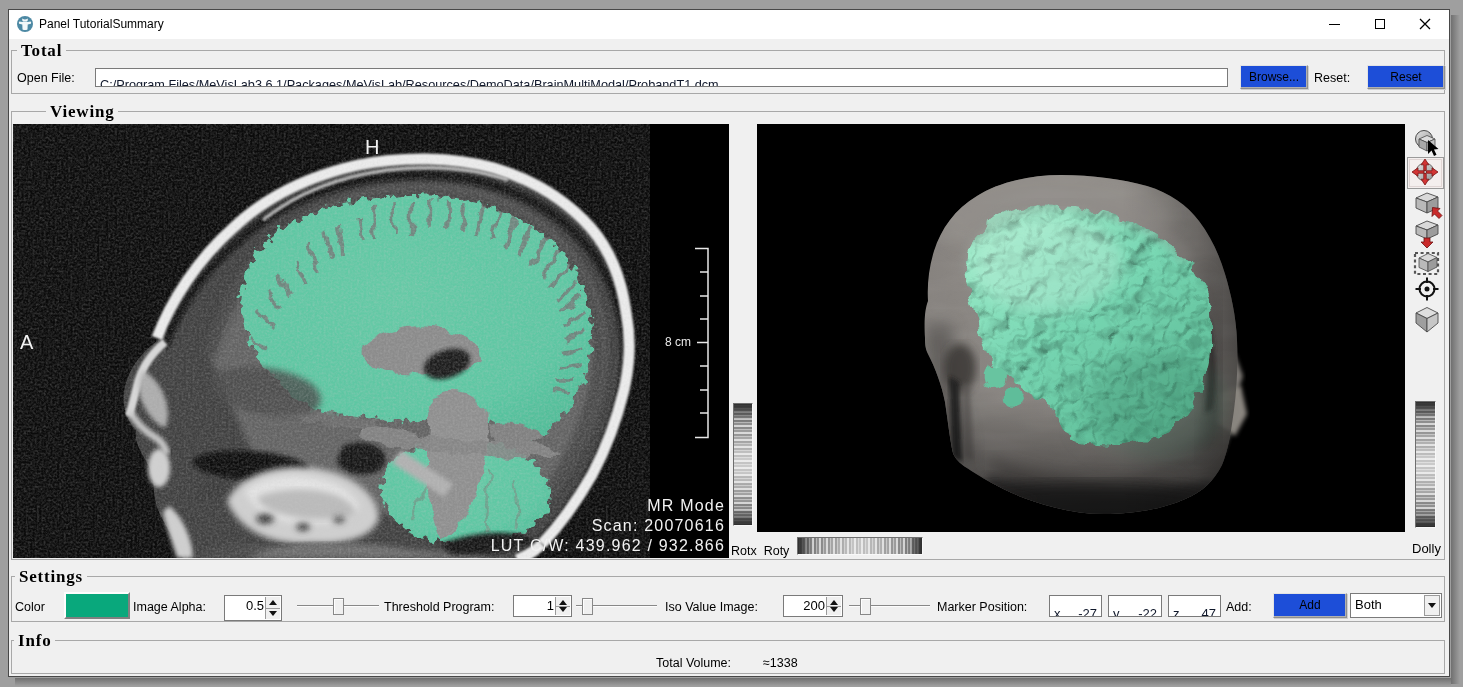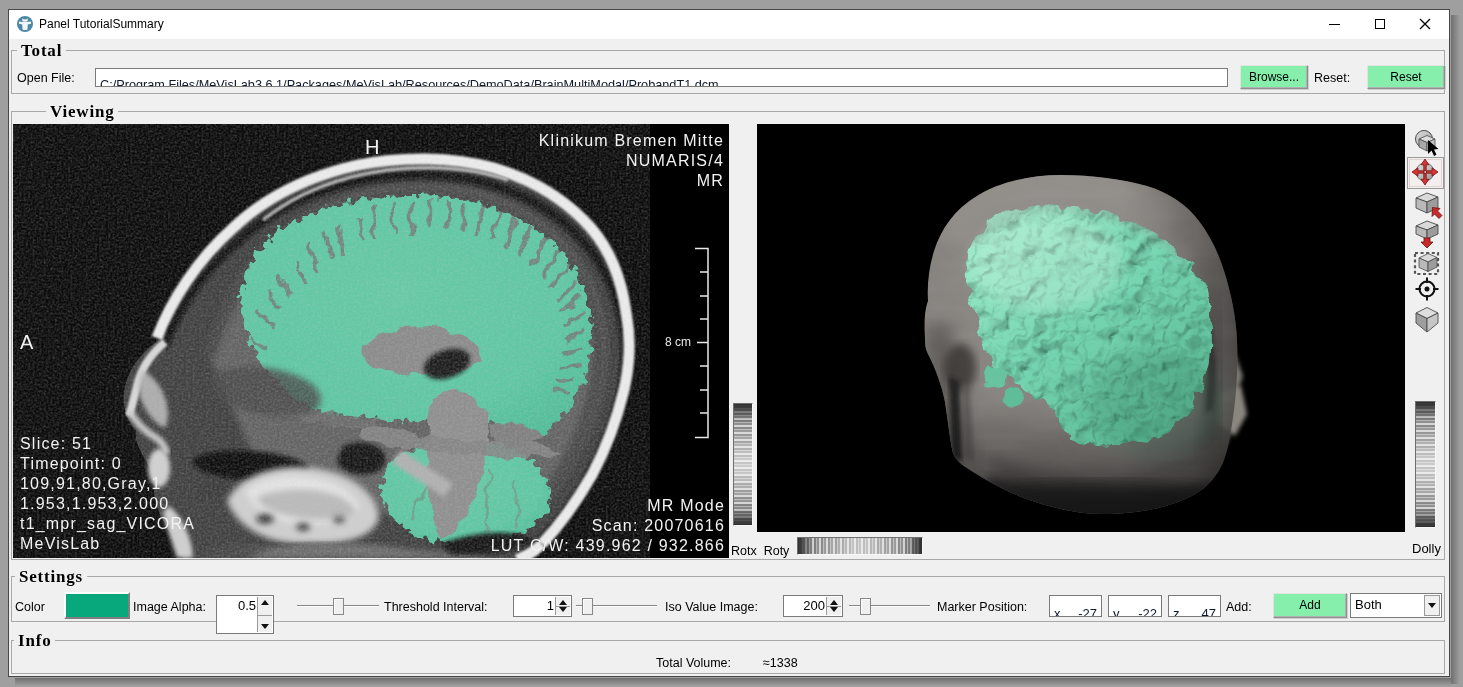--- a/index.html
+++ b/index.html
@@ -12,21 +12,21 @@
   #titlebar { position:absolute; left:9px; top:10px; width:1440px; height:29px; background:#ffffff; }
   #titletext { position:absolute; left:39px; top:17px; font-size:12px; color:#000;text-align:center; }
   
   .grp { position:absolute; border:1px solid #a8a8a8; }
   .grplbl { position:absolute; font-family:"Liberation Serif",serif; font-weight:bold; font-size:17px;
             letter-spacing:0.8px; color:#000; background:#f0f0f0; padding:0 4px; line-height:17px; }
   .lbl { position:absolute; font-size:12.5px; color:#000; white-space:nowrap; }
   
   .tfield { position:absolute; background:#fff; border:1px solid #7a7a7a; font-size:12.7px; color:#0f172a;
             line-height:17px; padding:8px 4px; white-space:nowrap; overflow:hidden; }
-  .btn { position:absolute; background:#86efac; border:1px solid #8f8f8f;
+  .btn { position:absolute; background:#1d4ed8; border:1px solid #8f8f8f;
          border-top-color:#e3e3e3; border-left-color:#e3e3e3;
          box-shadow:inset -1px -1px 0 #b0b0b0, 1px 1px 0 #cfcfcf;
          font-size:12px; color:#000; text-align:center; }
   .spin { position:absolute; background:#fff; border:1px solid #7a7a7a; }
   .spin .val { position:absolute; right:17px; top:2px; font-size:13px; }
   .spinbtns { position:absolute; right:1px; top:1px; bottom:1px; width:15px; background:#f0f0f0;
               border-left:1px solid #9a9a9a; }
   .spinbtns:before { content:""; position:absolute; left:3px; top:3px;
      border-left:4px solid transparent; border-right:4px solid transparent; border-bottom:5px solid #111; }
   .spinbtns:after { content:""; position:absolute; left:3px; bottom:3px;
@@ -232,23 +232,21 @@
   <rect width="637" height="434" filter="url(#grain)" opacity="0.26"></rect>
 
   <g stroke="#e8e8e8" stroke-width="1.5" fill="none">
     <path d="M 682,124.5 L 695,124.5 L 695,313.5 L 682,313.5"></path>
     <path d="M 687,148 L 695,148 M 687,172 L 695,172 M 687,195 L 695,195 M 687,242 L 695,242 M 687,266 L 695,266 M 687,289 L 695,289"></path>
     <path d="M 684,218.5 L 695,218.5"></path>
   </g>
   <text x="678" y="222" fill="#e8e8e8" font-size="12" text-anchor="end" font-family="Liberation Sans">8 cm</text>
 </svg>
 <div class="abs" style="left:352px;top:12px;color:#f2f2f2;font-size:20px;letter-spacing:1px;">H</div>
-<div class="abs" style="right:5px;top:7px;color:#f2f2f2;font-size:16px;line-height:20px;letter-spacing:1.2px;text-align:right;">Klinikum Bremen Mitte<br>NUMARIS/4<br>MR</div>
 <div class="abs" style="left:7px;top:207px;color:#f2f2f2;font-size:20px;letter-spacing:1px;">A</div>
-<div class="abs" style="left:7px;top:310px;color:#f2f2f2;font-size:16px;line-height:20px;letter-spacing:1.2px;">Slice: 51<br>Timepoint: 0<br>109,91,80,Gray,1<br>1.953,1.953,2.000<br>t1_mpr_sag_VICORA<br>MeVisLab</div>
 <div class="abs" style="right:4px;top:372px;color:#f2f2f2;font-size:16px;line-height:20px;letter-spacing:1.2px;text-align:right;">MR Mode<br>Scan: 20070616<br>LUT C/W: 439.962 / 932.866</div>
 </div>
 
 <div class="wheelv" style="left:733px;top:403px;width:20px;height:123px;"></div>
 
 <div class="viewer" style="left:757px;top:124px;width:648px;height:408px;" id="rightviewer">
 <svg width="648" height="408" viewBox="0 0 648 408" style="position:absolute;left:0;top:0">
   <defs>
     <radialGradient id="skullGrad" cx="40%" cy="30%" r="85%">
       <stop offset="0%" stop-color="#938f8c"></stop>
@@ -443,31 +441,31 @@
     <path d="M2,7 L13,12.5 L13,26 L2,17 Z" fill="#9e9e9e" stroke="#4a4a4a" stroke-width="0.9"></path>
     <path d="M13,12.5 L24,7 L24,17 L13,26 Z" fill="#c6c6c6" stroke="#4a4a4a" stroke-width="0.9"></path>
   </g>
 </svg>
 
 <div class="grp" style="left:11px;top:576px;width:1434px;height:46px;"></div>
 <div class="grplbl" style="left:15px;top:568px;">Settings</div>
 <div class="lbl" style="left:15px;top:600px;">Color</div>
 <div class="abs" style="left:64px;top:592px;width:66px;height:27px;background:#09a87c;border-top:2px solid #fdfdfd;border-left:2px solid #fdfdfd;border-right:2px solid #808080;border-bottom:2px solid #808080;"></div>
 <div class="lbl" style="left:133px;top:600px;">Image Alpha:</div>
-<div class="spin" style="left:216px;top:595px;width:58px;height:39px;">
+<div class="spin" style="left:224px;top:595px;width:58px;height:26px;">
     <span class="val">0.5</span>
     <span class="spinbtns">
       <i></i>
     </span>
   </div>
 <div class="sld" style="left:297px;top:597px;width:82px;">
     <span class="track"></span>
     <span class="thumb" style="left:36px"></span>
   </div>
-<div class="lbl" style="left:384px;top:600px;">Threshold Interval:</div>
+<div class="lbl" style="left:384px;top:600px;">Threshold Program:</div>
 <div class="spin" style="left:513px;top:595px;width:59px;height:22px;">
     <span class="val">1</span>
     <span class="spinbtns">
       <i></i>
     </span>
   </div>
 <div class="sld" style="left:576px;top:597px;width:81px;">
     <span class="track"></span>
     <span class="thumb" style="left:6px"></span>
   </div>

